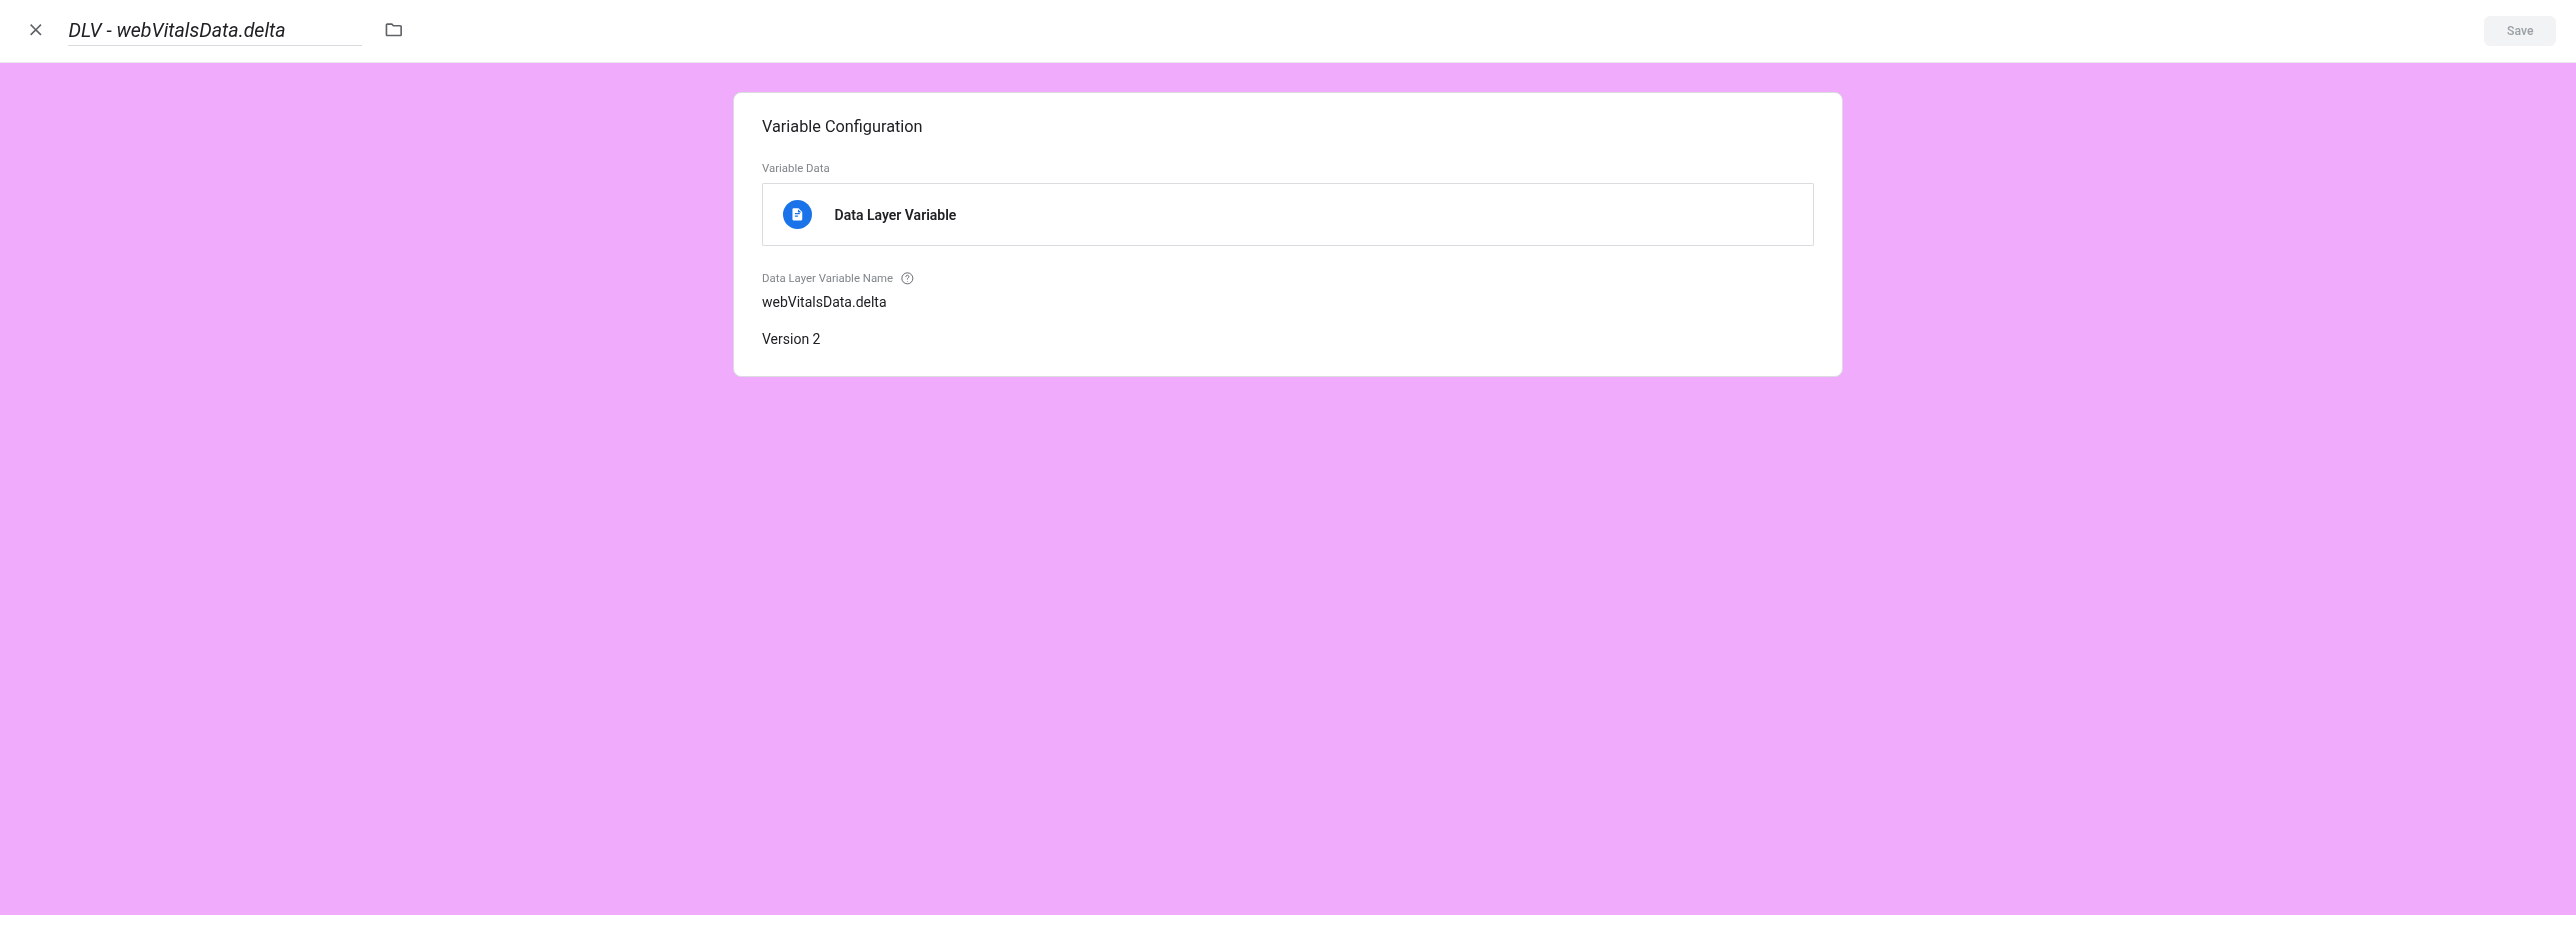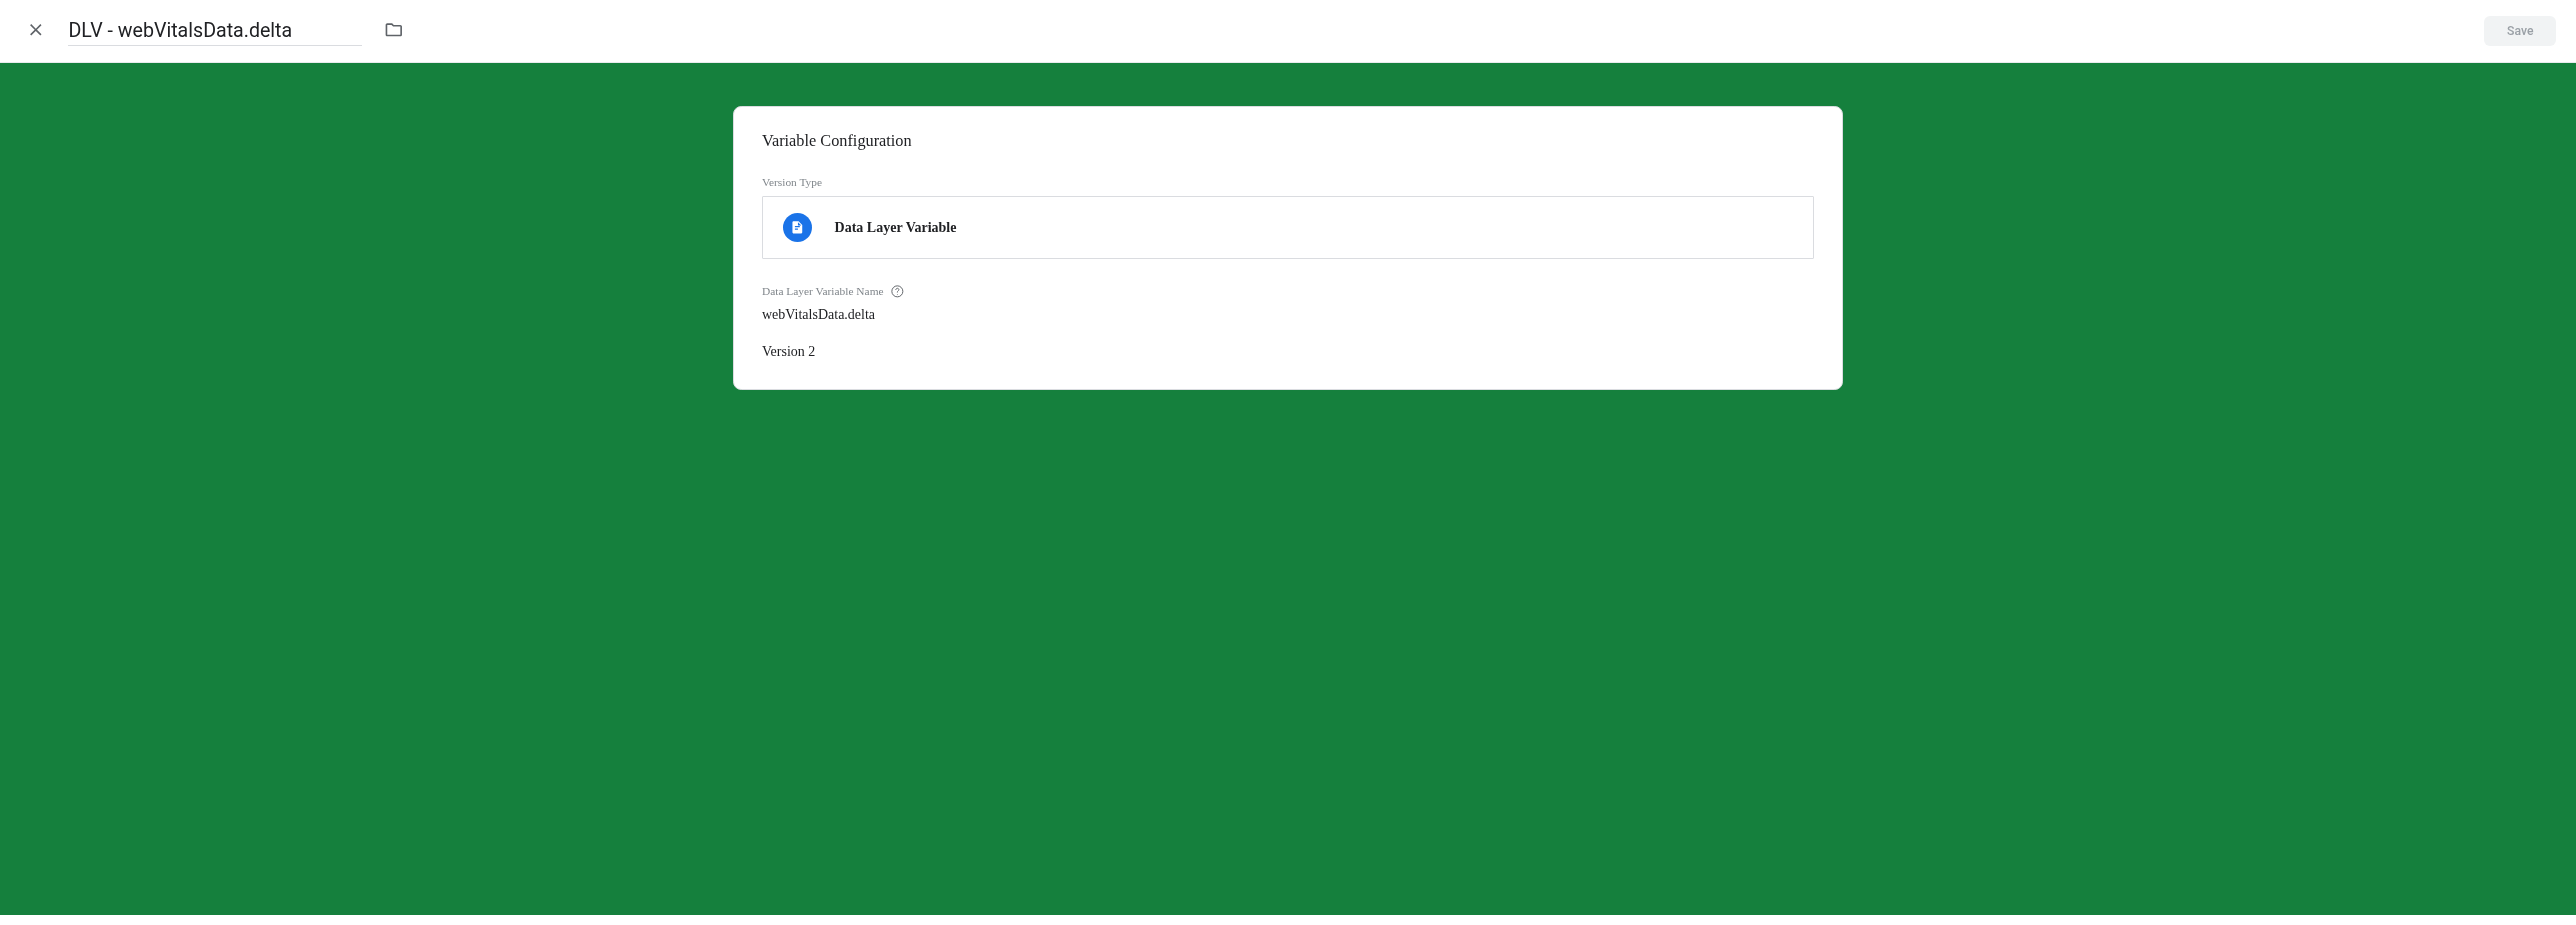--- a/index.html
+++ b/index.html
@@ -38,20 +38,21 @@
       font-size: 19.6px;
       font-weight: 400;
       color: #202124;
       border: none;
       outline: none;
       border-bottom: 0.8px solid #dadce0;
       padding: 3.3px 0;
       background: transparent;
       min-width: 294px;
       font-family: inherit;
+      font-style: italic;
     }
     .folder-btn {
       background: none;
       border: none;
       cursor: pointer;
       padding: 4.9px;
       display: flex;
       align-items: center;
       justify-content: center;
     }
@@ -68,24 +69,23 @@
       border: none;
       border-radius: 6px;
       padding: 8.2px 23px;
       font-size: 12.2px;
       color: #9aa0a6;
       cursor: pointer;
       font-family: inherit;
       font-weight: 500;
     }
     .content-wrap {
-      background: #15803d;
+      background: #f0abfc;
       min-height: calc(100vh - 73px);
-      padding: 43px 0;
-      font-family: Liberation Serif, serif;
+      padding: 29px 0;
     }
     .card {
       background: #fff;
       border: 0.8px solid #dadce0;
       border-radius: 8.2px;
       max-width: 1110px;
       margin: 0 auto;
       padding: 24.5px 28px 29px 28px;
     }
     .section-title {
@@ -172,21 +172,21 @@
     </span>
   </button>
   <div class="spacer"></div>
   <button class="save-btn">Save</button>
 </div>
 
 <div class="content-wrap">
   <div class="card">
     <h2 class="section-title">Variable Configuration</h2>
 
-    <div class="field-label">Version Type</div>
+    <div class="field-label">Variable Data</div>
     <div class="variable-type-box">
       <div class="type-icon-wrap">
         <svg viewBox="0 0 24 24">
             <path d="M14 2H6c-1.1 0-2 .9-2 2v16c0 1.1.9 2 2 2h12c1.1 0 2-.9 2-2V8l-6-6zm-1 14H8v-2h5v2zm3-4H8v-2h8v2zm-3-5V3.5L18.5 9H13z"></path>
           </svg>
       </div>
       <div class="type-name">Data Layer Variable</div>
     </div>
 
     <div class="field-label">

